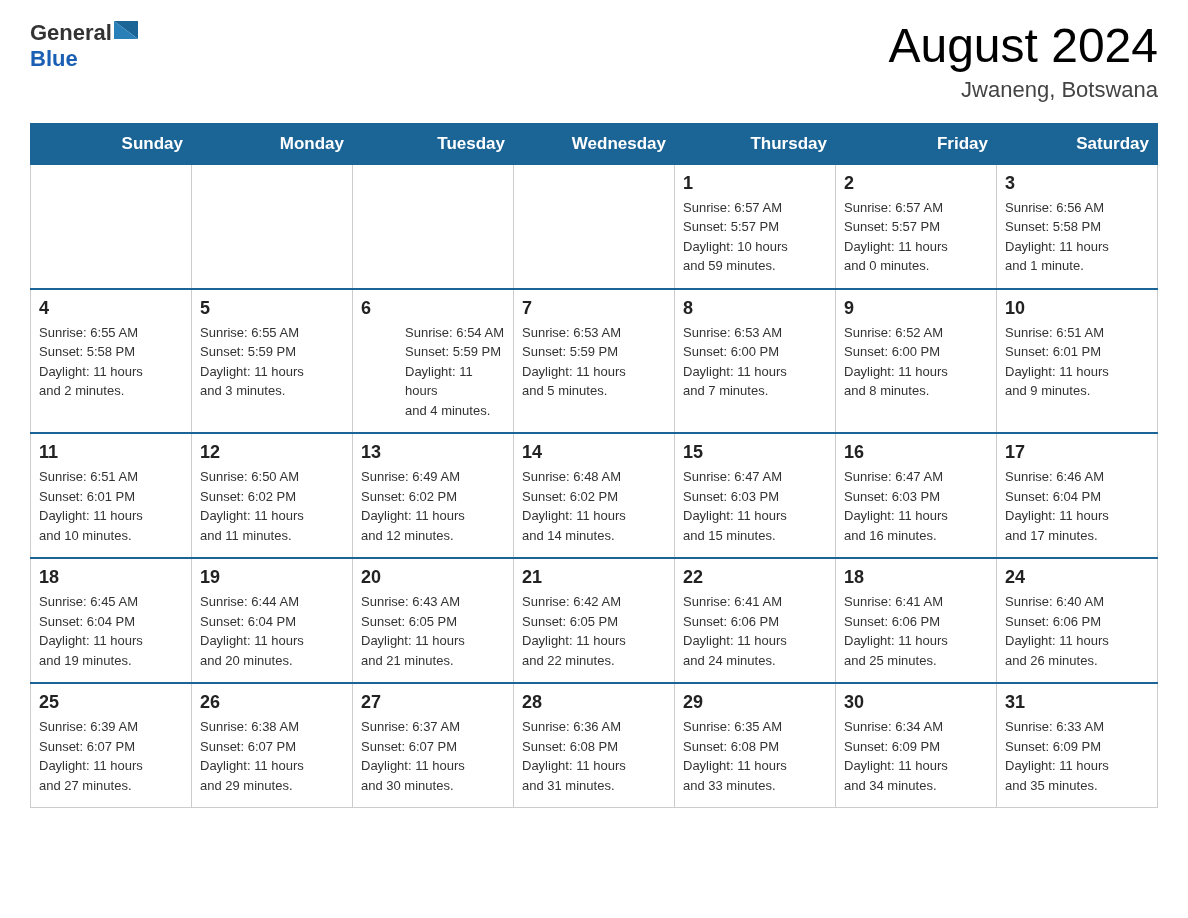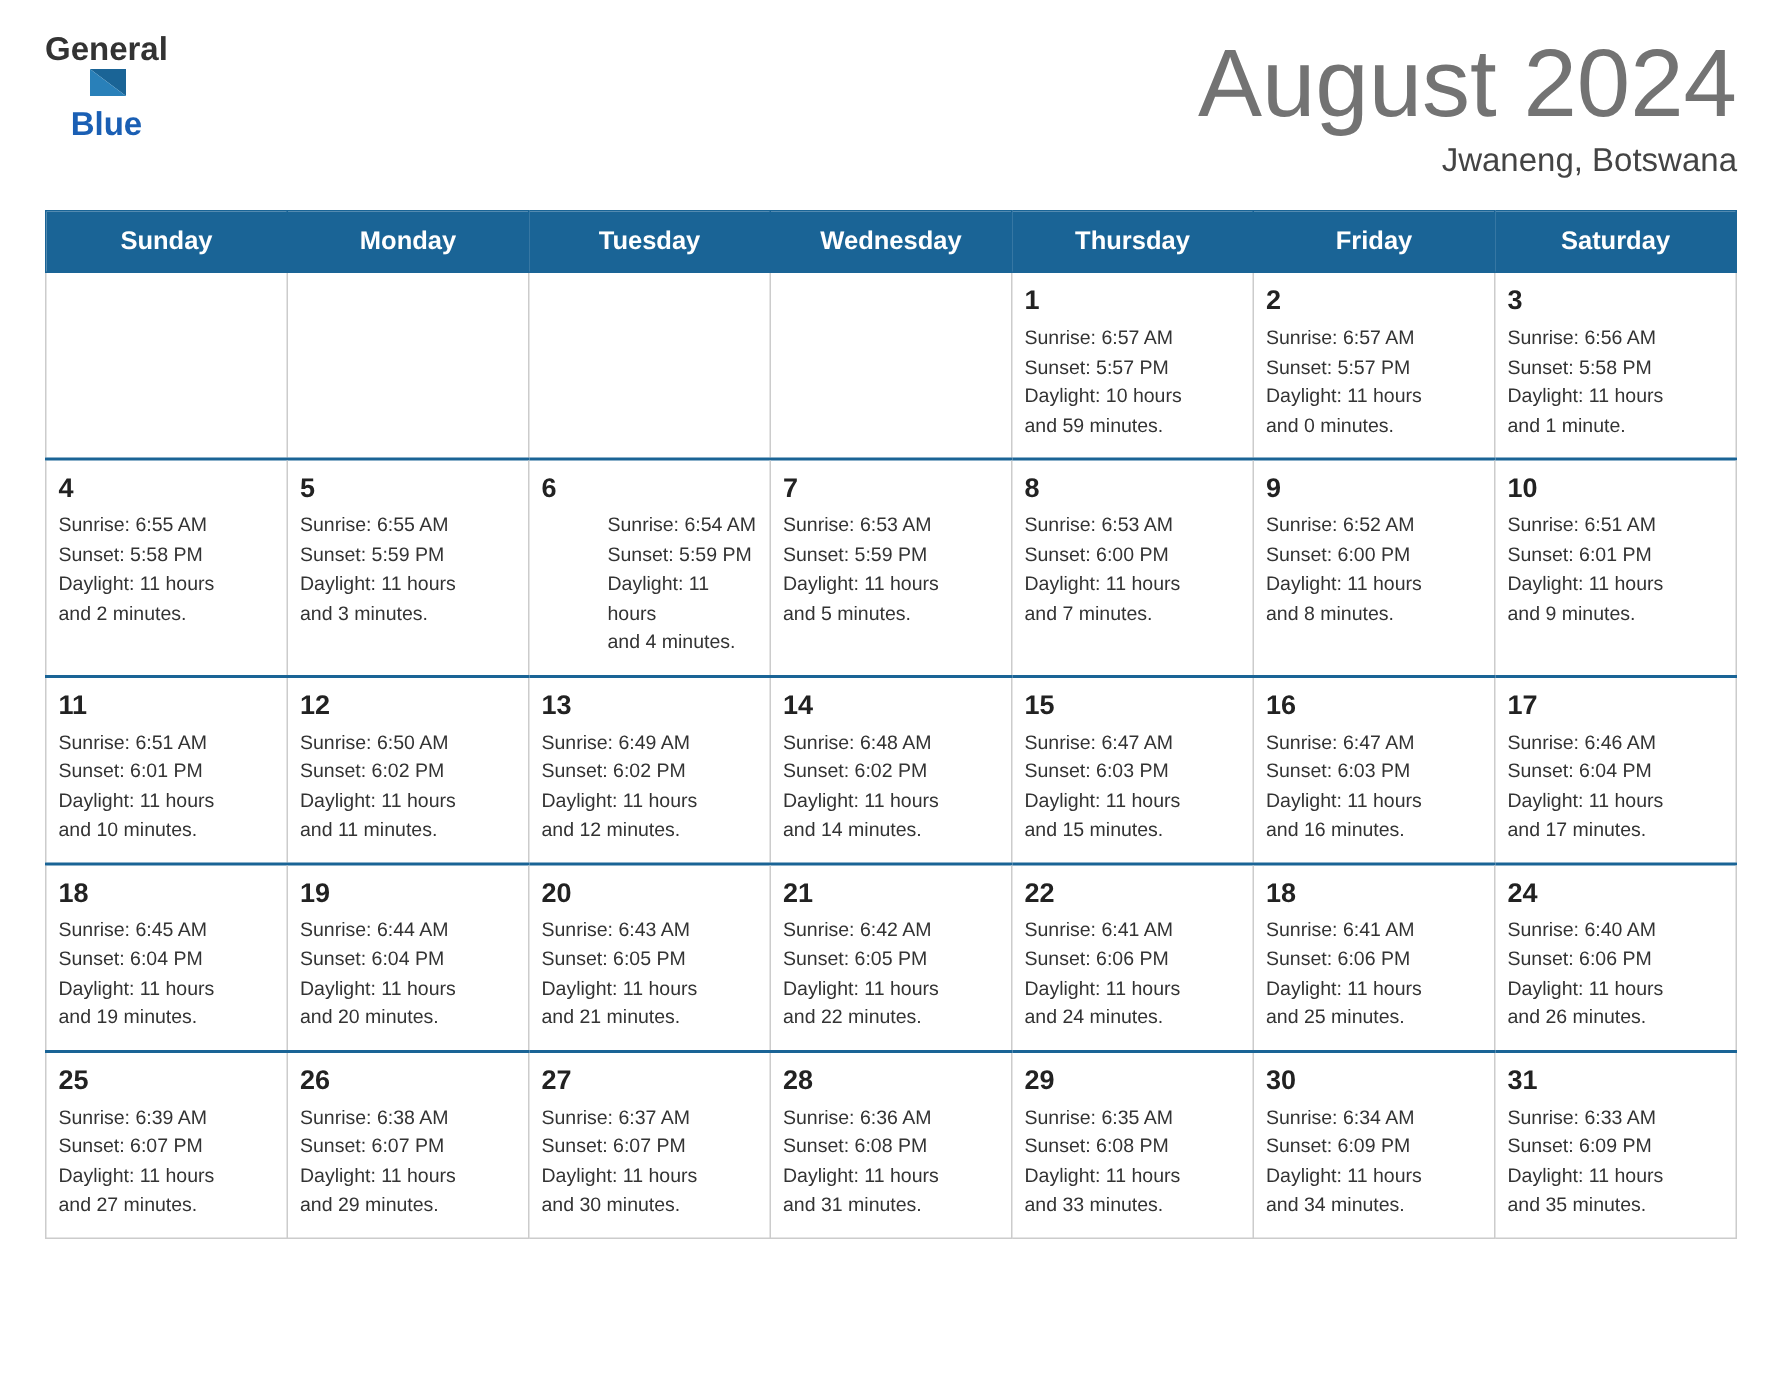--- a/index.html
+++ b/index.html
@@ -31,47 +31,46 @@
       height: 24px;
       margin-left: 2px;
     }
     .logo-wrapper {
       display: flex;
       flex-direction: column;
     }
     .logo-row {
       display: flex;
       align-items: center;
-      flex-direction: column;
     }
     .title-section {
       text-align: right;
     }
     .month-title {
-      font-size: 64px;
+      font-size: 48px;
       font-weight: normal;
-      color: #737373;
+      color: #000000;
       line-height: 1.1;
     }
     .location {
       font-size: 22px;
       color: #444;
       margin-top: 4px;
     }
     table {
       width: 100%;
       border-collapse: collapse;
     }
     thead tr th {
       background-color: #1a6496;
       color: #fff;
       font-size: 17px;
       font-weight: bold;
       padding: 10px 8px;
-      text-align: center;
+      text-align: right;
       border: 1px solid #1a6496;
     }
     tbody tr td {
       vertical-align: top;
       padding: 8px 8px 12px 8px;
       border: 1px solid #ccc;
       border-bottom: 2px solid #1a6496;
       width: 14.28%;
       min-height: 100px;
       font-size: 13px;

